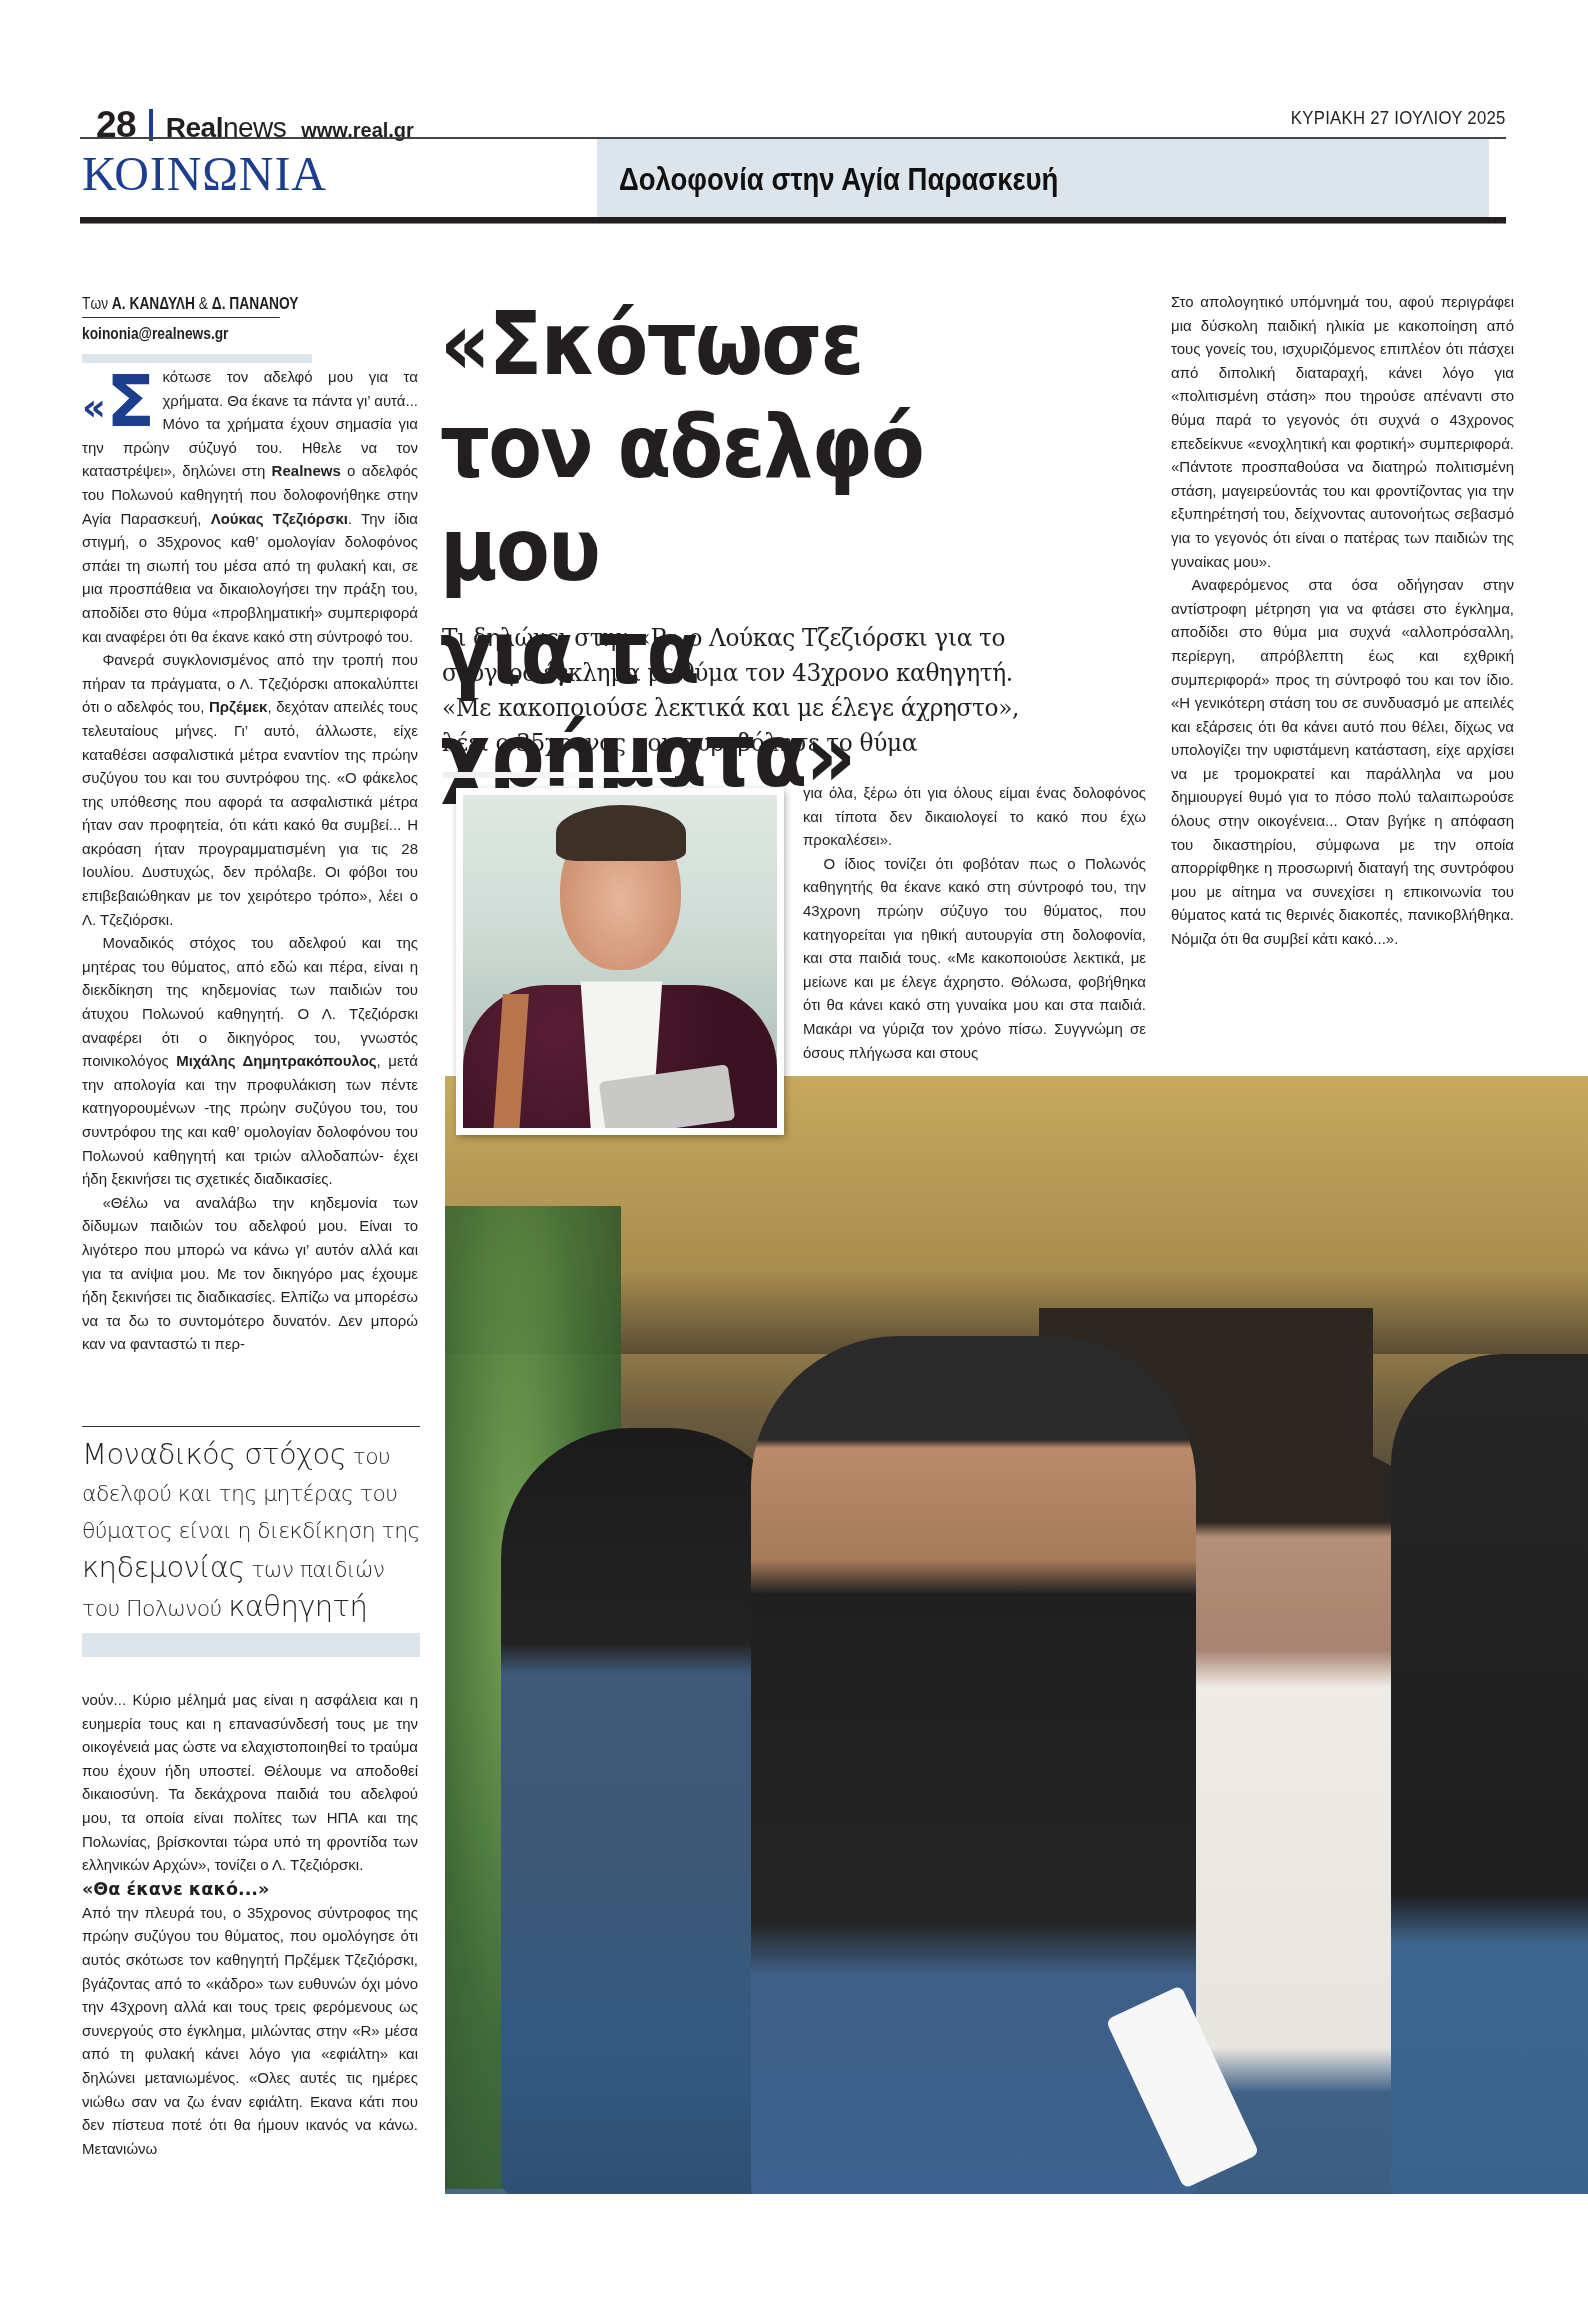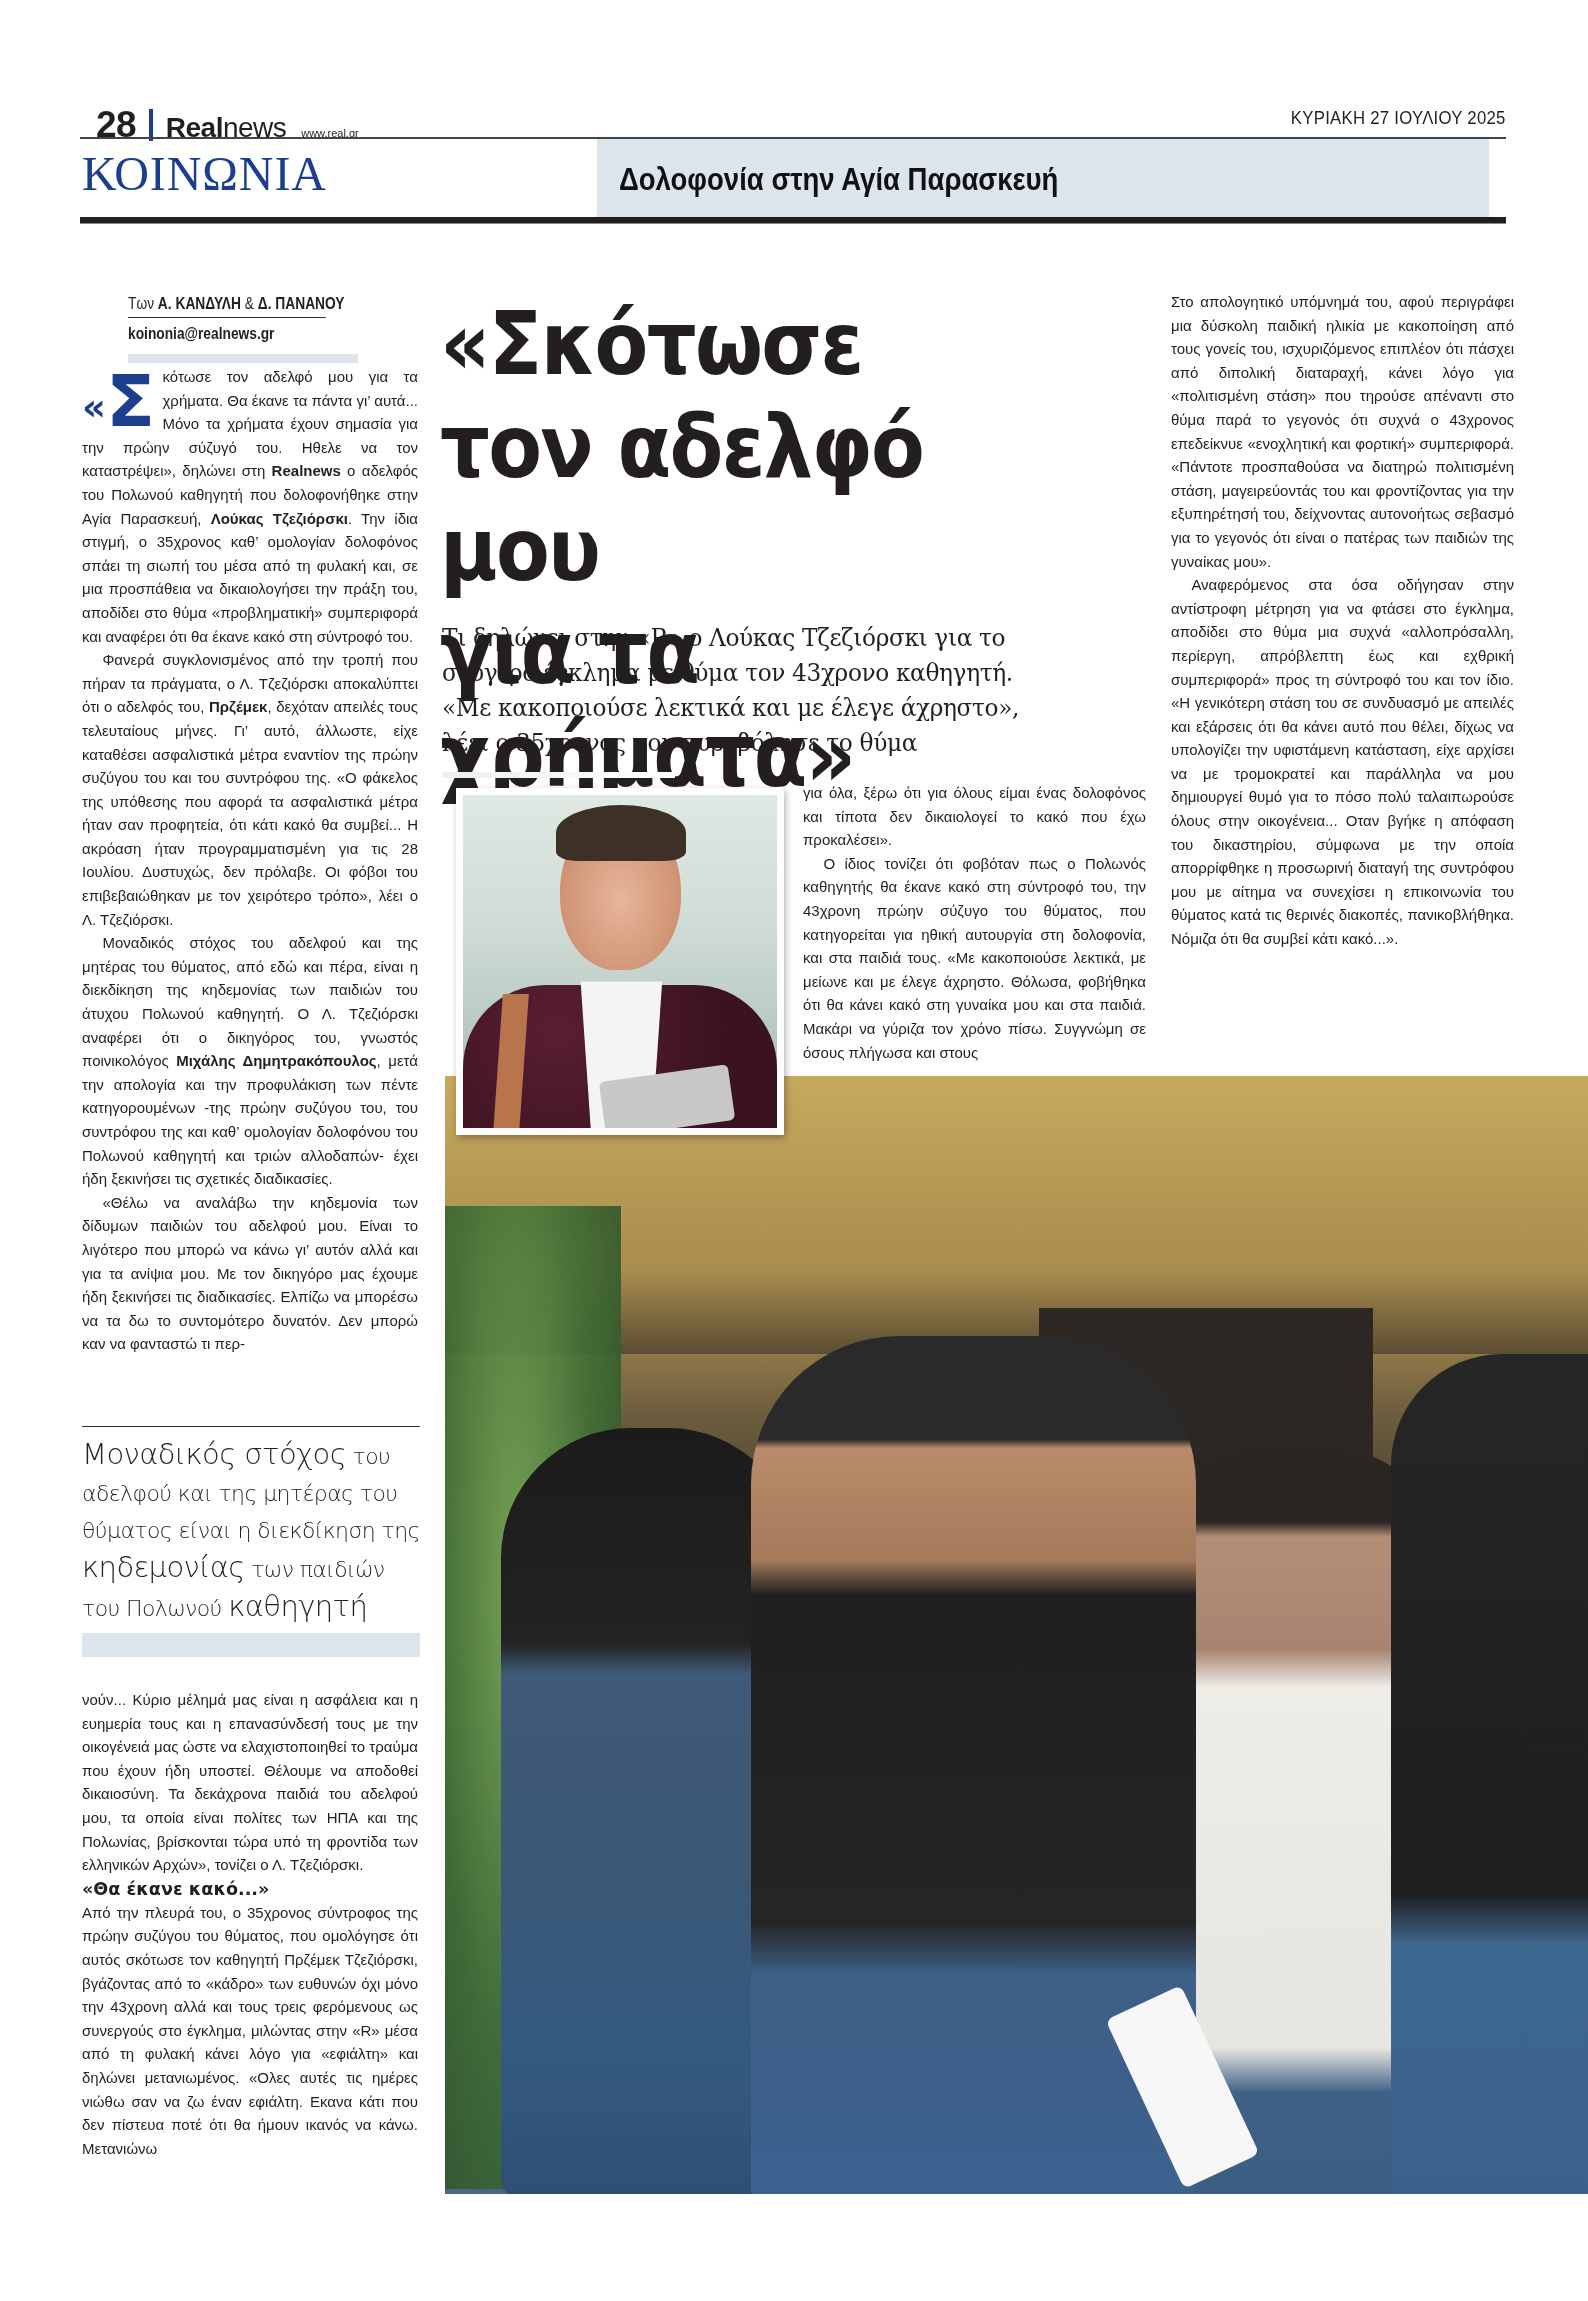--- a/index.html
+++ b/index.html
@@ -5,31 +5,31 @@
   * { box-sizing: border-box; margin: 0; padding: 0; }
   html, body { width: 1589px; height: 2301px; background: #ffffff; overflow: hidden; }
   body { position: relative; font-family: "DejaVu Sans", sans-serif; color: #231f20; }
 
   
   .folio { position: absolute; left: 96px; top: 104px; display: flex; align-items: baseline; gap: 9.3px; }
   .folio .page-num { font-family: "Liberation Sans", sans-serif; font-weight: 700; font-size: 37px; letter-spacing: -0.5px; color: #231f20; }
   .folio .bar { width: 3.7px; height: 32px; background: #1d3e8f; align-self: center; margin: 0 3.7px; }
   .folio .brand { font-family: "Liberation Sans", sans-serif; font-size: 28px; color: #231f20; letter-spacing: -0.5px; }
   .folio .brand b { font-weight: 700; }
-  .folio .url { font-family: "Liberation Sans", sans-serif; font-weight: 400; font-size: 11px; margin-left: 5.6px; }
+  .folio .url { font-family: "Liberation Sans", sans-serif; font-weight: 700; font-size: 20px; margin-left: 5.6px; }
   .issue-date { position: absolute; right: 83px; top: 107px; font-family: "Liberation Sans", sans-serif; font-size: 18.6px; letter-spacing: 0.3px; color: #231f20; transform: scaleX(0.9); transform-origin: right; }
   .rule-top { position: absolute; left: 80px; right: 83px; top: 137px; height: 1.9px; background: #444; }
 
   .section-name { position: absolute; left: 82px; top: 150px; font-family: "Liberation Serif", serif; font-size: 48px; color: #1d3e8f; letter-spacing: 0.9px; line-height: 1; }
   .topic-band { position: absolute; left: 597px; right: 100px; top: 139px; height: 80px; background: #dce5ec; display: flex; align-items: center; padding-left: 22px; }
   .topic-band span { font-family: "Liberation Sans", sans-serif; font-weight: 700; font-size: 32px; color: #111; transform: scaleX(0.86); transform-origin: left; white-space: nowrap; }
   .rule-thick { position: absolute; left: 80px; right: 83px; top: 217px; height: 7.4px; background: #231f20; border-bottom: 1.9px solid #888; }
 
   
-  .byline { position: absolute; left: 82px; top: 295px; width: 230px; font-family: "Liberation Sans", sans-serif; margin-left: 46px; }
+  .byline { position: absolute; left: 82px; top: 295px; width: 230px; font-family: "Liberation Sans", sans-serif; }
   .byline .authors { font-size: 16px; transform: scaleX(0.86); transform-origin: left; white-space: nowrap; padding-bottom: 3.7px; border-bottom: 1.4px solid #333; }
   .byline .authors .pre { font-weight: 400; }
   .byline .authors b { font-weight: 700; }
   .byline .email { font-size: 16px; font-weight: 700; transform: scaleX(0.86); transform-origin: left; padding-top: 7.4px; padding-bottom: 11px; }
   .byline .shade { height: 9.3px; background: #dce5ec; width: 230px; }
 
   .col { position: absolute; font-family: "Liberation Sans", sans-serif; font-size: 15px; line-height: 23.6px; text-align: justify; hyphens: manual; color: #231f20; }
   .col p { text-indent: 0; }
   .col p + p { text-indent: 20.4px; }
   .col b { font-weight: 700; }

